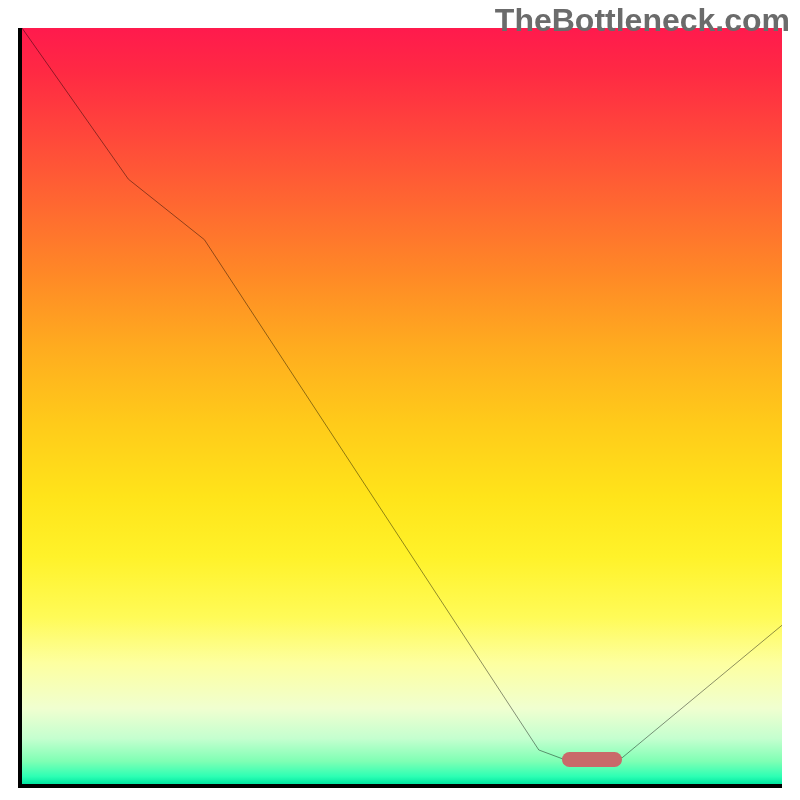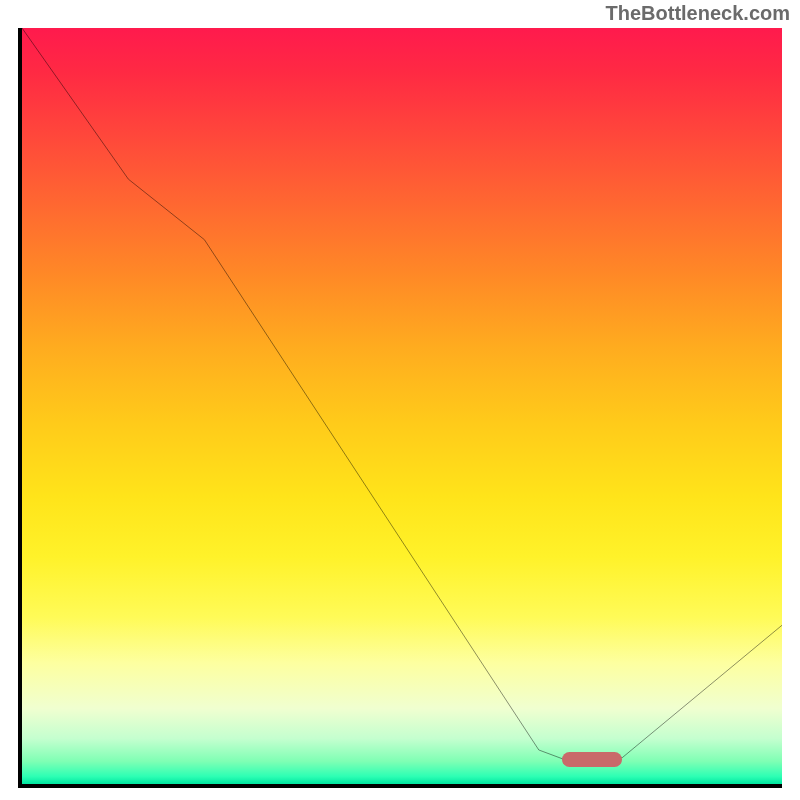--- a/index.html
+++ b/index.html
@@ -12,21 +12,21 @@
   }
   .container {
     position: relative;
     width: 800px;
     height: 800px;
   }
   .watermark {
     position: absolute;
     top: 2px;
     right: 10px;
-    font-size: 20px;
+    font-size: 32px;
     font-weight: bold;
     color: #6b6b6b;
     z-index: 10;
   }
   .plot-frame {
     position: absolute;
     left: 18px;
     top: 28px;
     width: 764px;
     height: 760px;

